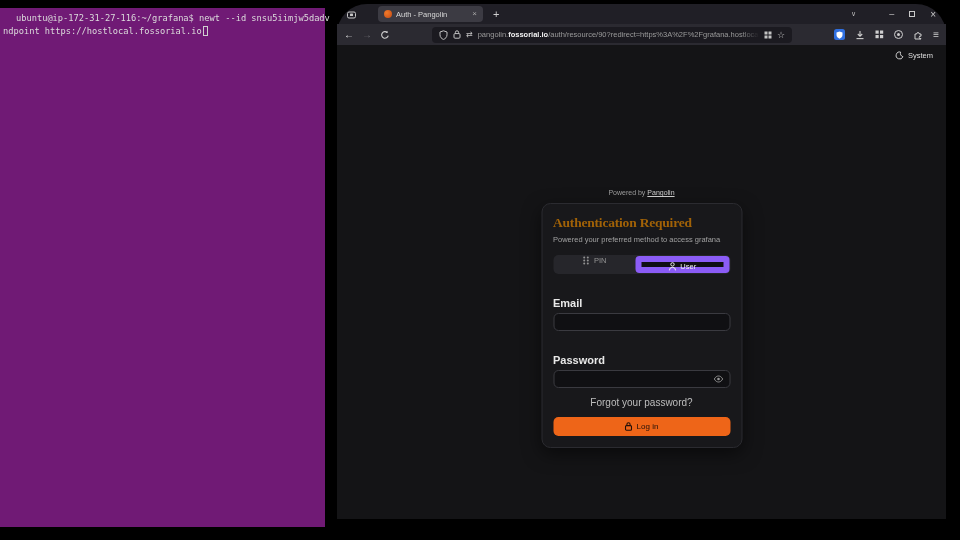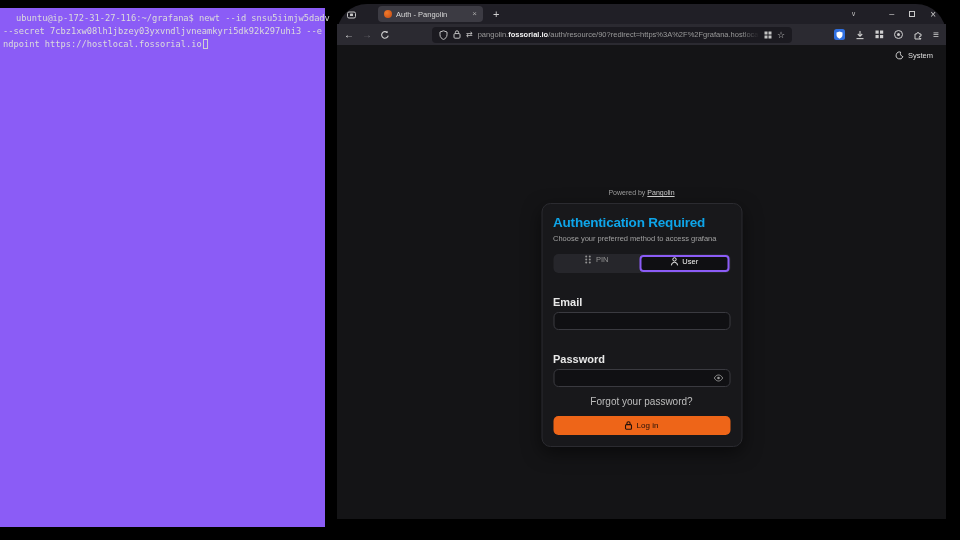--- a/index.html
+++ b/index.html
@@ -1,21 +1,21 @@
 <!DOCTYPE html>
 <html><head>
 <meta charset="utf-8">
 <style>
   * { margin:0; padding:0; box-sizing:border-box; }
   html,body { width:960px; height:540px; background:#000; overflow:hidden;
               font-family:"Liberation Sans", sans-serif; }
 
   
   .terminal { position:absolute; left:0; top:8px; width:325px; height:519px;
-              background:#8b5cf6; color:#dcdcdc; padding:4px 3px 0 3px;
+              background:#701a75; color:#dcdcdc; padding:4px 3px 0 3px;
               font-family:"DejaVu Sans Mono", monospace; font-size:8.7px;
               line-height:13px; }
   .t-line { white-space:pre; }
   .t-line.first { padding-left:13px; }
   .cursor { display:inline-block; width:5px; height:10px; border:1px solid #cfcfcf;
             vertical-align:-2px; margin-left:1px; }
 
   
   .browser { position:absolute; left:337px; top:4px; width:609px; height:515px;
              background:#201f26;border-radius:30px; }
@@ -68,47 +68,46 @@
   .theme-btn { position:absolute; top:6px; right:13px; display:flex; align-items:center;
                gap:4px; color:#dedede; font-size:7.5px; }
 
   .auth-wrap { position:absolute; left:50%; transform:translateX(-50%); top:144px;
                width:201px; }
   .powered { text-align:center; font-size:7px; color:#9b9b9b; margin-bottom:7px; }
   .powered a { color:#c9c9c9; text-decoration:underline; }
 
   .card { background:#18181b; border:1px solid #2b2b30; border-radius:9px;
           padding:11px; box-shadow:0 6px 18px rgba(0,0,0,.5); }
-  .card h1 { font-size:13.5px; font-weight:bold; color:#0ea5e9; letter-spacing:-.2px; }
+  .card h1 { font-size:13.5px; font-weight:bold; color:#a16207; letter-spacing:-.2px;font-family:Liberation Serif, serif; }
   .card .sub { margin-top:4px; font-size:7.5px; color:#a1a1a1; }
 
   .tabs { margin-top:11px; height:19px; background:#26262b; border-radius:5px;
           padding:1px; display:flex; }
   .seg { flex:1; display:flex; align-items:flex-start; justify-content:center; gap:4px;
          font-size:7.5px; color:#949494; border-radius:4px; }
-  .seg.active { background:#0f0f12; border:2px solid #8b5cf6; color:#f0f0f0; }
+  .seg.active { background:#0f0f12; border:6px solid #8b5cf6; color:#f0f0f0; }
 
   .fld-label { margin-top:23px; font-size:11px; font-weight:bold; color:#e8e8e8; }
   .fld { margin-top:4px; height:18px; background:#101013; border:1px solid #3a3a40;
          border-radius:5px; position:relative; }
   .eye { position:absolute; right:6px; top:4px; }
 
   .forgot { margin-top:9px; text-align:center; font-size:10px; color:#bdbdbd; }
   .login-btn { margin-top:9px; height:19px; background:#ee6518; border-radius:5px;
                display:flex; align-items:center; justify-content:center; gap:4px;
                color:#23110a; font-size:8px; font-weight:normal; }
 
   svg { display:block; }
 </style>
 </head>
 <body>
 
 <div class="terminal">
   <div class="t-line first">ubuntu@ip-172-31-27-116:~/grafana$ newt --id snsu5iimjw5dadv</div>
-  <div class="t-line">--secret 7cbz1xw08lh1jbzey03yxvndljvneamkyri5dk92k297uhi3 --e</div>
   <div class="t-line"><span>ndpoint https://hostlocal.fossorial.io</span><span class="cursor"></span></div>
 </div>
 
 <div class="browser">
 
   <div class="tabbar">
     <span class="ffview">
       <svg width="11" height="11" viewBox="0 0 11 11">
           <rect x="1.5" y="3" width="8" height="6" rx="1.5" fill="none" stroke="#c9c9c9" stroke-width="1"></rect>
           <rect x="4" y="4.6" width="3" height="2.4" rx="0.6" fill="#c9c9c9"></rect>
@@ -207,21 +206,21 @@
     </div>
 
     <div class="auth-wrap">
       <div class="powered">
         <span>Powered by</span>
         <a>Pangolin</a>
       </div>
 
       <div class="card">
         <h1>Authentication Required</h1>
-        <div class="sub">Choose your preferred method to access grafana</div>
+        <div class="sub">Powered your preferred method to access grafana</div>
 
         <div class="tabs">
           <div class="seg">
             <span>
               <svg width="7" height="9" viewBox="0 0 7 9">
                   <circle cx="1.7" cy="1.4" r="1" fill="#949494"></circle>
                   <circle cx="5.3" cy="1.4" r="1" fill="#949494"></circle>
                   <circle cx="1.7" cy="4.5" r="1" fill="#949494"></circle>
                   <circle cx="5.3" cy="4.5" r="1" fill="#949494"></circle>
                   <circle cx="1.7" cy="7.6" r="1" fill="#949494"></circle>

